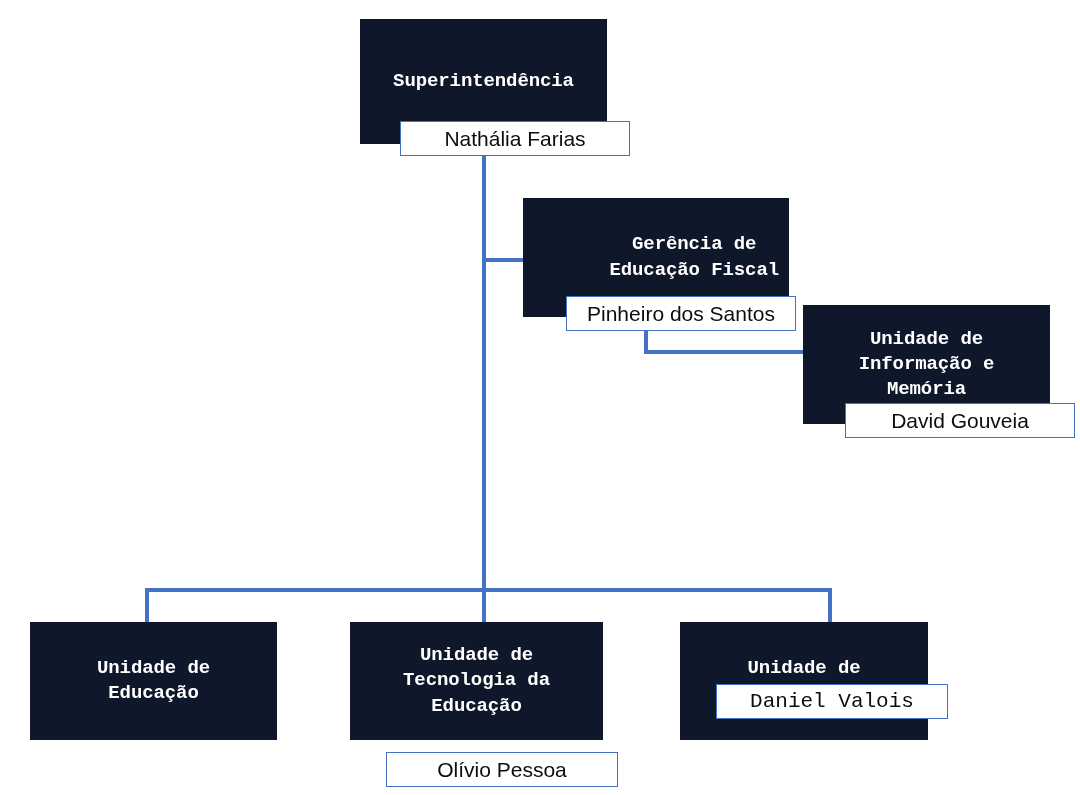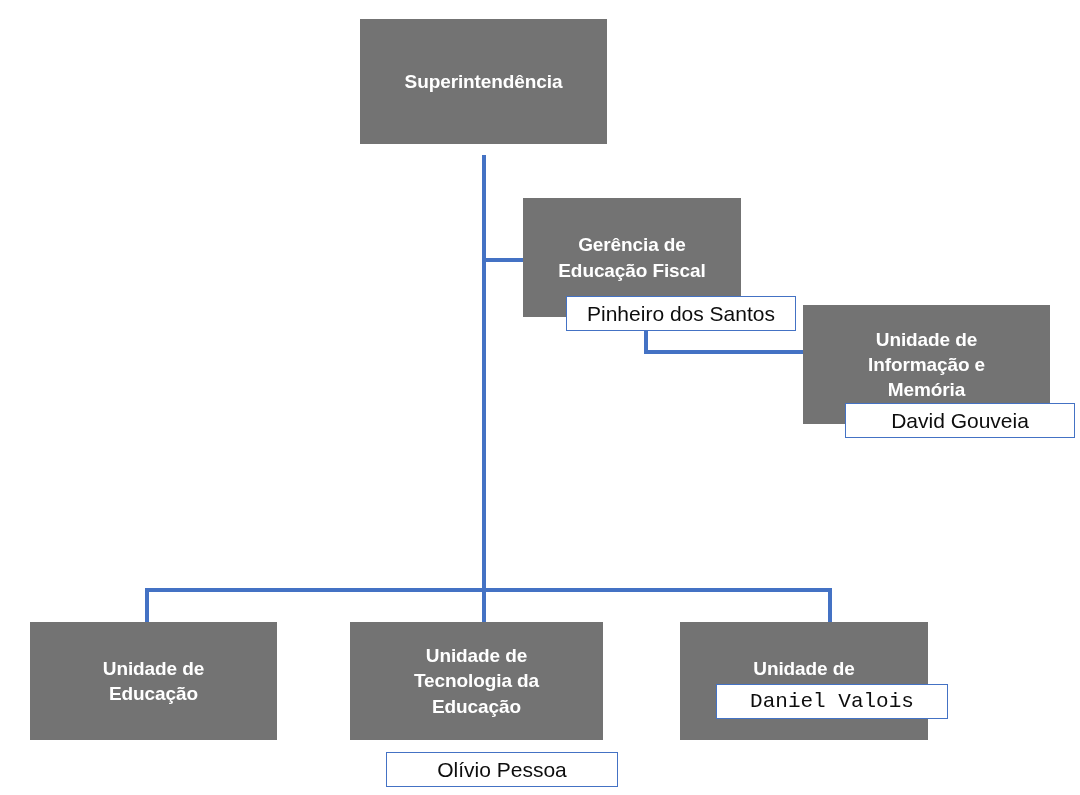--- a/index.html
+++ b/index.html
@@ -23,27 +23,28 @@
   
   .conn {
     position: absolute;
     background: #4472C4;
     z-index: 1;
   }
 
   
   .node-box {
     position: absolute;
-    background: #737373;
+    background: #0f172a;
     z-index: 2;
     display: flex;
     align-items: center;
     justify-content: center;
     box-sizing: border-box;
     padding: 6px 10px;
+    font-family: Liberation Mono, monospace;
   }
   .node-title {
     color: #ffffff;
     font-weight: bold;
     font-size: 19px;
     line-height: 1.32;
     text-align: center;
     letter-spacing: -0.1px;
     white-space: pre-line;
   }
@@ -81,22 +82,25 @@
   <div class="conn" style="left:644px; top:350px; width:165px; height:4px;"></div>
 
   <div class="conn" style="left:145px; top:588px; width:687px; height:4px;"></div>
 
   <div class="conn" style="left:145px; top:588px; width:4px; height:36px;"></div>
   <div class="conn" style="left:828px; top:588px; width:4px; height:36px;"></div>
 
   <div class="node-box" style="left:360px; top:19px; width:247px; height:125px;">
     <span class="node-title">Superintendência</span>
   </div>
+  <div class="name-box" style="left:400px; top:121px; width:230px; height:35px;">
+    <span class="name-text">Nathália Farias</span>
+  </div>
 
-  <div class="node-box" style="left:523px; top:198px; width:218px; height:119px;">
+  <div class="node-box" style="left:523px; top:198px; width:266px; height:119px;justify-content:flex-end;">
     <span class="node-title">Gerência de
 Educação Fiscal</span>
   </div>
   <div class="name-box" style="left:566px; top:296px; width:230px; height:35px;">
     <span class="name-text">Pinheiro dos Santos</span>
   </div>
 
   <div class="node-box" style="left:803px; top:305px; width:247px; height:119px;">
     <span class="node-title">Unidade de
 Informação e

